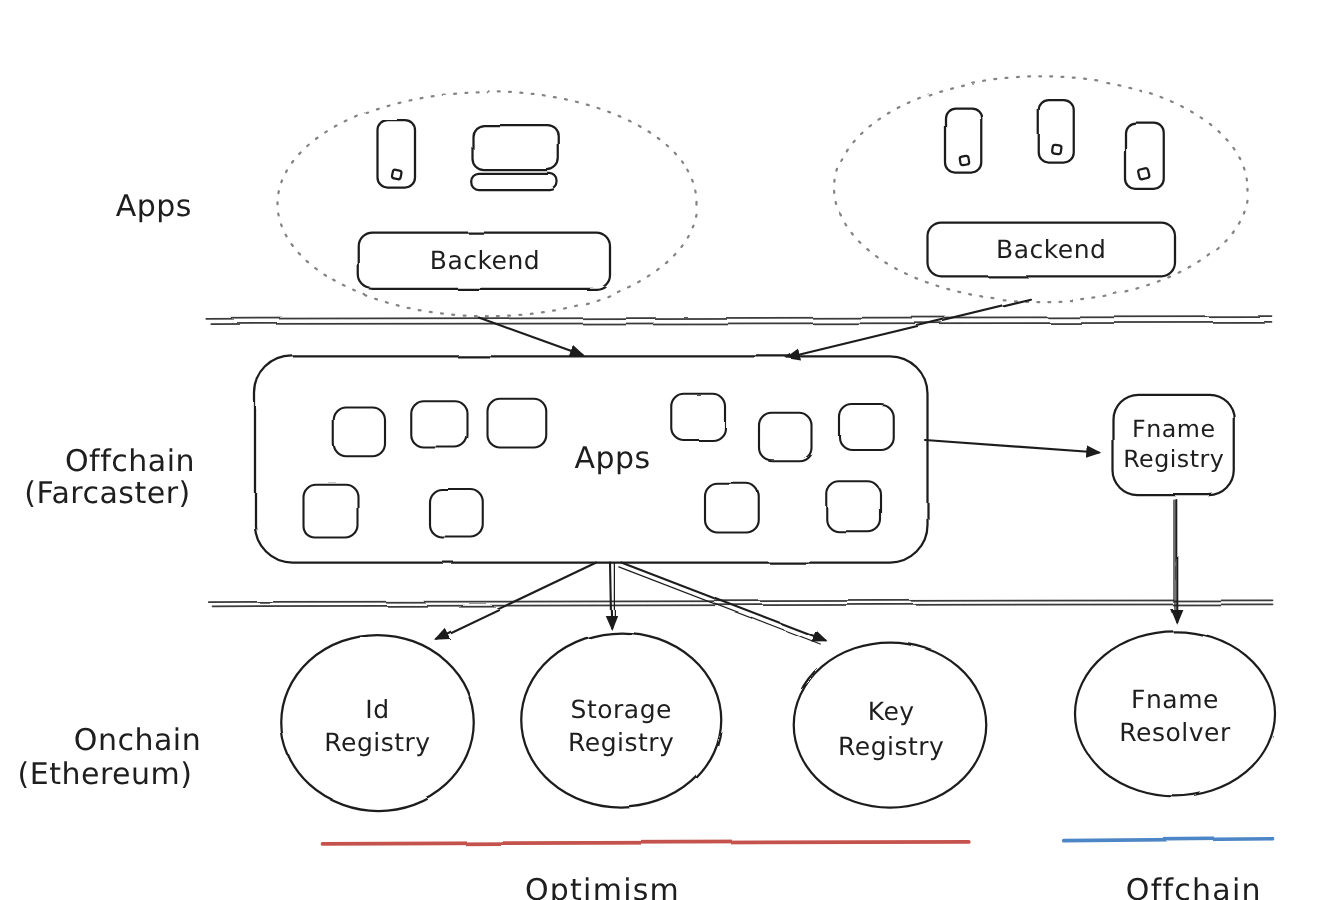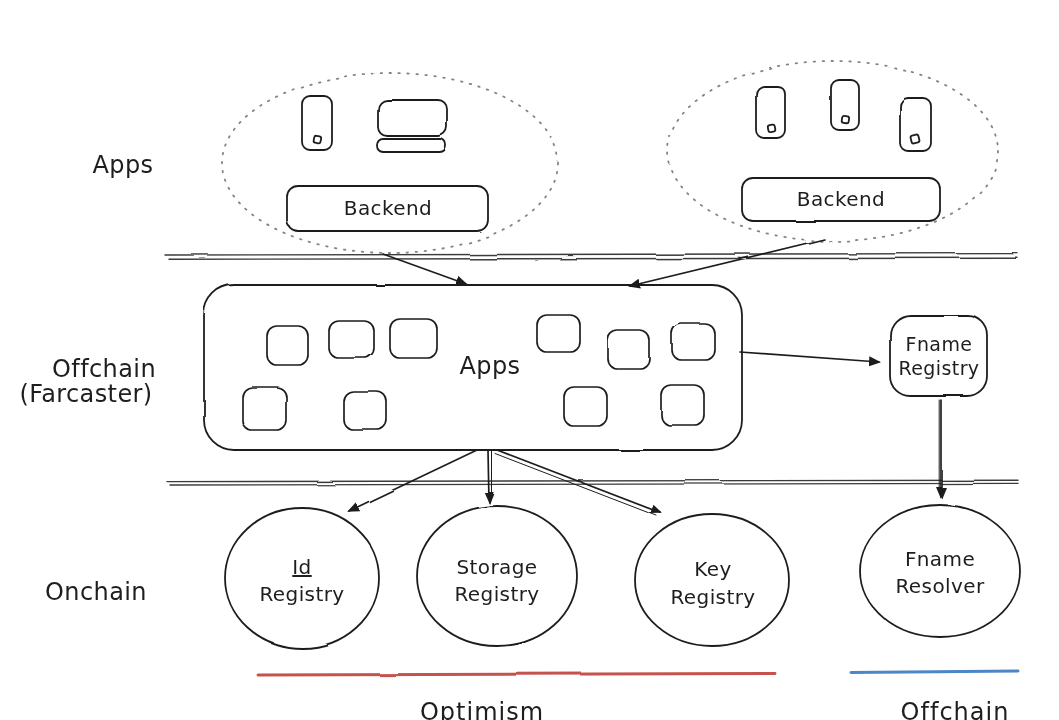--- a/index.html
+++ b/index.html
@@ -126,31 +126,32 @@
       </g>
 
       <path d="M258,637 L775,635.5" stroke-width="3" stroke="#c4534d"></path>
       <path d="M851,634.5 L1018,633" stroke-width="3" stroke="#4e86c6"></path>
     </g>
   </svg>
 
   <div class="lbl row-lbl" style="left:123px; top:127px; font-size:24px;">Apps</div>
   <div class="lbl row-lbl" style="left:104px; top:331px;">Offchain</div>
   <div class="lbl row-lbl" style="left:86px; top:356px;">(Farcaster)</div>
-  <div class="lbl row-lbl" style="left:96px; top:554px;">Onchain</div>
+  <div class="lbl row-lbl" style="left:110px; top:554px;">Onchain</div>
+  <div class="lbl row-lbl" style="left:84px; top:581px;">(Ethereum)</div>
 
   <div class="lbl big-lbl" style="left:388px; top:170px;">Backend</div>
   <div class="lbl big-lbl" style="left:841px; top:161px;">Backend</div>
 
   <div class="lbl" style="left:490px; top:328px; font-size:24px;">Apps</div>
 
   <div class="lbl small-lbl" style="left:939px; top:306px;">Fname</div>
   <div class="lbl small-lbl" style="left:939px; top:330px;">Registry</div>
 
-  <div class="lbl node-lbl" style="left:302px; top:529px;text-decoration:underline;">Id</div>
+  <div class="lbl node-lbl" style="left:302px; top:529px;">Id</div>
   <div class="lbl node-lbl" style="left:302px; top:556px;">Registry</div>
   <div class="lbl node-lbl" style="left:497px; top:529px;">Storage</div>
   <div class="lbl node-lbl" style="left:497px; top:556px;">Registry</div>
   <div class="lbl node-lbl" style="left:713px; top:531px;">Key</div>
   <div class="lbl node-lbl" style="left:713px; top:559px;">Registry</div>
   <div class="lbl node-lbl" style="left:940px; top:521px;">Fname</div>
   <div class="lbl node-lbl" style="left:940px; top:548px;">Resolver</div>
 
   <div class="lbl chain-lbl" style="left:482px; top:674px;">Optimism</div>
   <div class="lbl chain-lbl" style="left:955px; top:674px;">Offchain</div>

